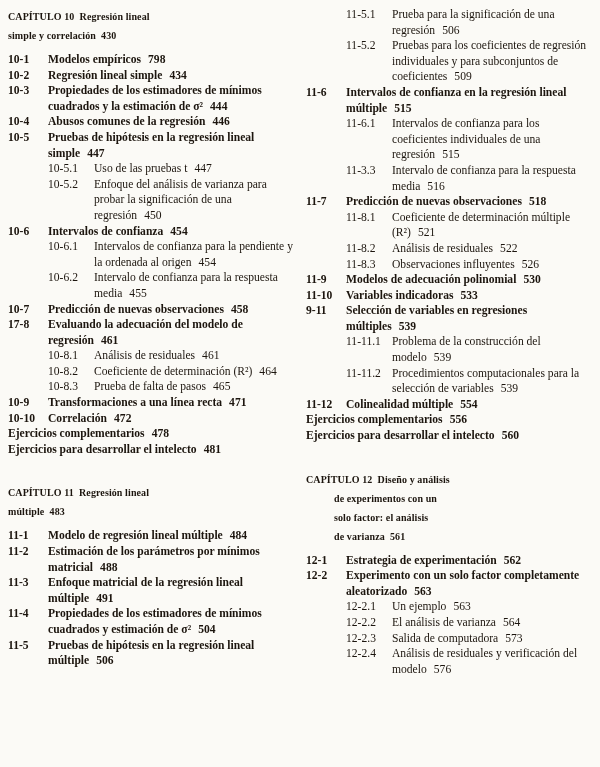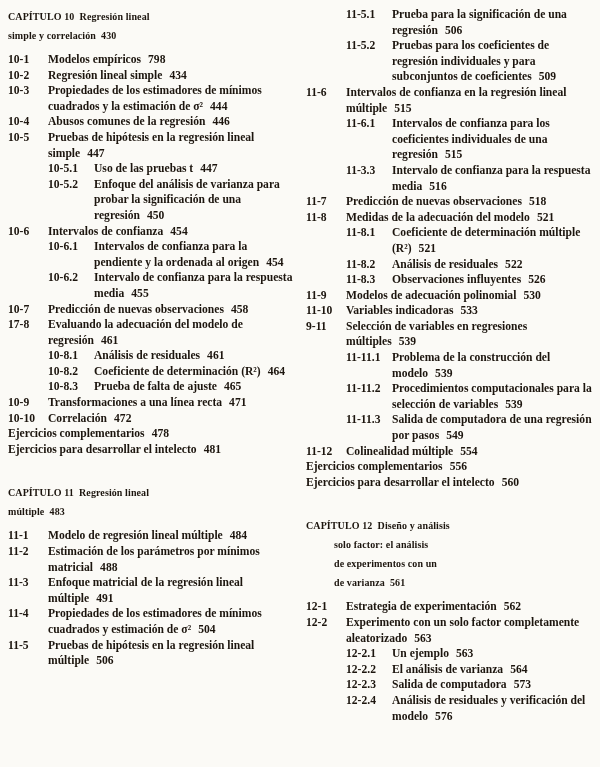--- a/index.html
+++ b/index.html
@@ -21,21 +21,21 @@
     letter-spacing:.1px;
   }
   .col > .chapter { margin-top:26px; }
   .col > .chapter:first-child { margin-top:0; }
   .chapter-line.hang { padding-left:28px; }
 
   .entries { font-size:11.6px; line-height:15.6px; }
   .entry { padding-right:10px; }
   .entry .pg { margin-left:7px; white-space:nowrap; }
   .entry.l0 { font-weight:bold; padding-left:40px; text-indent:-40px; }
-  .entry.l1 { font-weight:bold; margin-left:40px; padding-left:46px; text-indent:-46px; padding-right:2px; }
+  .entry.l1 { font-weight:normal; margin-left:40px; padding-left:46px; text-indent:-46px; padding-right:2px; }
   .num { display:inline-block; text-indent:0; }
   .entry.l0 .num { width:40px; }
   .entry.l1 .num { width:46px; }
 </style>
 </head>
 <body>
 
 <div class="page">
   <div class="col">
       <div class="chapter">
@@ -50,21 +50,21 @@
         <div class="entry l0"><span class="num">10-5</span><span class="title">Pruebas de hipótesis en la regresión lineal simple</span><span class="pg">447</span></div>
         <div class="entry l1"><span class="num">10-5.1</span><span class="title">Uso de las pruebas t</span><span class="pg">447</span></div>
         <div class="entry l1"><span class="num">10-5.2</span><span class="title">Enfoque del análisis de varianza para probar la significación de una regresión</span><span class="pg">450</span></div>
         <div class="entry l0"><span class="num">10-6</span><span class="title">Intervalos de confianza</span><span class="pg">454</span></div>
         <div class="entry l1"><span class="num">10-6.1</span><span class="title">Intervalos de confianza para la pendiente y la ordenada al origen</span><span class="pg">454</span></div>
         <div class="entry l1"><span class="num">10-6.2</span><span class="title">Intervalo de confianza para la respuesta media</span><span class="pg">455</span></div>
         <div class="entry l0"><span class="num">10-7</span><span class="title">Predicción de nuevas observaciones</span><span class="pg">458</span></div>
         <div class="entry l0"><span class="num">17-8</span><span class="title">Evaluando la adecuación del modelo de regresión</span><span class="pg">461</span></div>
         <div class="entry l1"><span class="num">10-8.1</span><span class="title">Análisis de residuales</span><span class="pg">461</span></div>
         <div class="entry l1"><span class="num">10-8.2</span><span class="title">Coeficiente de determinación (R²)</span><span class="pg">464</span></div>
-        <div class="entry l1"><span class="num">10-8.3</span><span class="title">Prueba de falta de ajuste</span><span class="pg">465</span></div>
+        <div class="entry l1"><span class="num">10-8.3</span><span class="title">Prueba de falta de pasos</span><span class="pg">465</span></div>
         <div class="entry l0"><span class="num">10-9</span><span class="title">Transformaciones a una línea recta</span><span class="pg">471</span></div>
         <div class="entry l0"><span class="num">10-10</span><span class="title">Correlación</span><span class="pg">472</span></div>
         <div class="entry l0"><span class="title">Ejercicios complementarios</span><span class="pg">478</span></div>
         <div class="entry l0"><span class="title">Ejercicios para desarrollar el intelecto</span><span class="pg">481</span></div>
       </div>
       <div class="chapter">
         <div class="chapter-line">CAPÍTULO 11&nbsp; Regresión lineal</div>
         <div class="chapter-line">múltiple&nbsp; 483</div>
       </div>
       <div class="entries">
@@ -76,38 +76,36 @@
       </div>
     </div>
   <div class="col">
       <div class="entries">
         <div class="entry l1"><span class="num">11-5.1</span><span class="title">Prueba para la significación de una regresión</span><span class="pg">506</span></div>
         <div class="entry l1"><span class="num">11-5.2</span><span class="title">Pruebas para los coeficientes de regresión individuales y para subconjuntos de coeficientes</span><span class="pg">509</span></div>
         <div class="entry l0"><span class="num">11-6</span><span class="title">Intervalos de confianza en la regresión lineal múltiple</span><span class="pg">515</span></div>
         <div class="entry l1"><span class="num">11-6.1</span><span class="title">Intervalos de confianza para los coeficientes individuales de una regresión</span><span class="pg">515</span></div>
         <div class="entry l1"><span class="num">11-3.3</span><span class="title">Intervalo de confianza para la respuesta media</span><span class="pg">516</span></div>
         <div class="entry l0"><span class="num">11-7</span><span class="title">Predicción de nuevas observaciones</span><span class="pg">518</span></div>
-        <div class="entry l0"><span class="num">11-8</span><span class="title">Medidas de la adecuación del modelo</span><span class="pg">521</span></div>
         <div class="entry l1"><span class="num">11-8.1</span><span class="title">Coeficiente de determinación múltiple (R²)</span><span class="pg">521</span></div>
         <div class="entry l1"><span class="num">11-8.2</span><span class="title">Análisis de residuales</span><span class="pg">522</span></div>
         <div class="entry l1"><span class="num">11-8.3</span><span class="title">Observaciones influyentes</span><span class="pg">526</span></div>
         <div class="entry l0"><span class="num">11-9</span><span class="title">Modelos de adecuación polinomial</span><span class="pg">530</span></div>
         <div class="entry l0"><span class="num">11-10</span><span class="title">Variables indicadoras</span><span class="pg">533</span></div>
         <div class="entry l0"><span class="num">9-11</span><span class="title">Selección de variables en regresiones múltiples</span><span class="pg">539</span></div>
         <div class="entry l1"><span class="num">11-11.1</span><span class="title">Problema de la construcción del modelo</span><span class="pg">539</span></div>
         <div class="entry l1"><span class="num">11-11.2</span><span class="title">Procedimientos computacionales para la selección de variables</span><span class="pg">539</span></div>
-        <div class="entry l1"><span class="num">11-11.3</span><span class="title">Salida de computadora de una regresión por pasos</span><span class="pg">549</span></div>
         <div class="entry l0"><span class="num">11-12</span><span class="title">Colinealidad múltiple</span><span class="pg">554</span></div>
         <div class="entry l0"><span class="title">Ejercicios complementarios</span><span class="pg">556</span></div>
         <div class="entry l0"><span class="title">Ejercicios para desarrollar el intelecto</span><span class="pg">560</span></div>
       </div>
       <div class="chapter">
         <div class="chapter-line">CAPÍTULO 12&nbsp; Diseño y análisis</div>
+        <div class="chapter-line hang">de experimentos con un</div>
         <div class="chapter-line hang">solo factor: el análisis</div>
-        <div class="chapter-line hang">de experimentos con un</div>
         <div class="chapter-line hang">de varianza&nbsp; 561</div>
       </div>
       <div class="entries">
         <div class="entry l0"><span class="num">12-1</span><span class="title">Estrategia de experimentación</span><span class="pg">562</span></div>
         <div class="entry l0"><span class="num">12-2</span><span class="title">Experimento con un solo factor completamente aleatorizado</span><span class="pg">563</span></div>
         <div class="entry l1"><span class="num">12-2.1</span><span class="title">Un ejemplo</span><span class="pg">563</span></div>
         <div class="entry l1"><span class="num">12-2.2</span><span class="title">El análisis de varianza</span><span class="pg">564</span></div>
         <div class="entry l1"><span class="num">12-2.3</span><span class="title">Salida de computadora</span><span class="pg">573</span></div>
         <div class="entry l1"><span class="num">12-2.4</span><span class="title">Análisis de residuales y verificación del modelo</span><span class="pg">576</span></div>
       </div>

